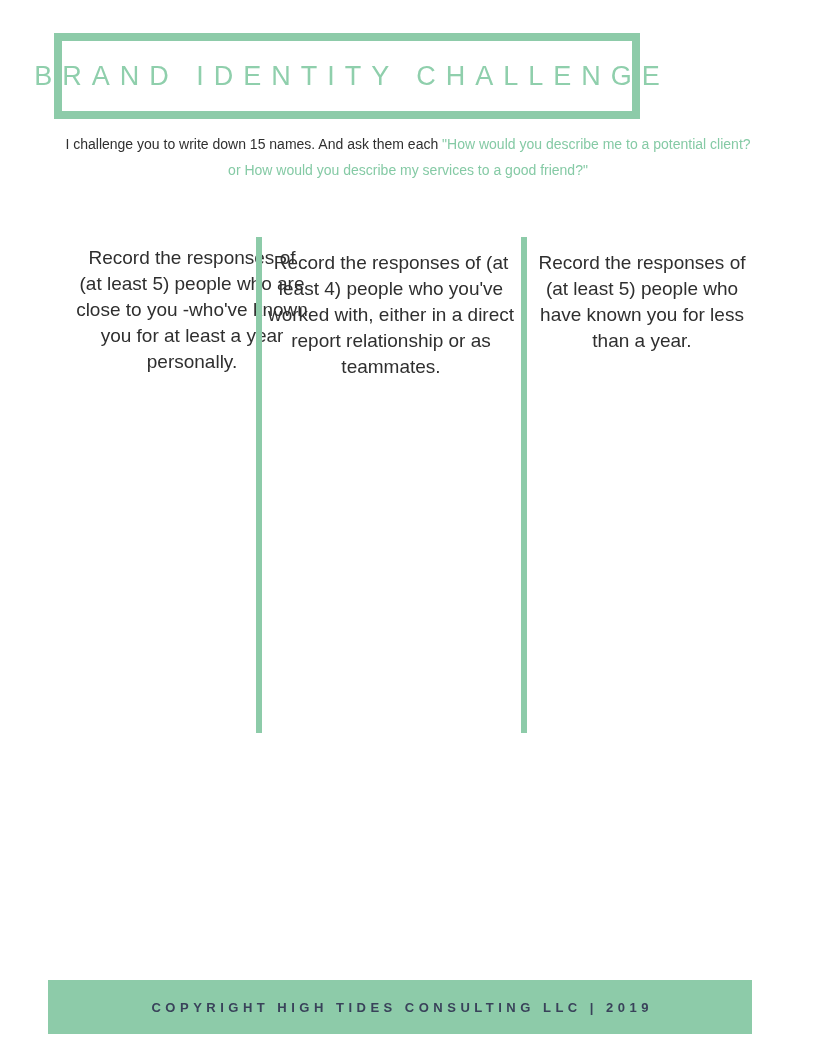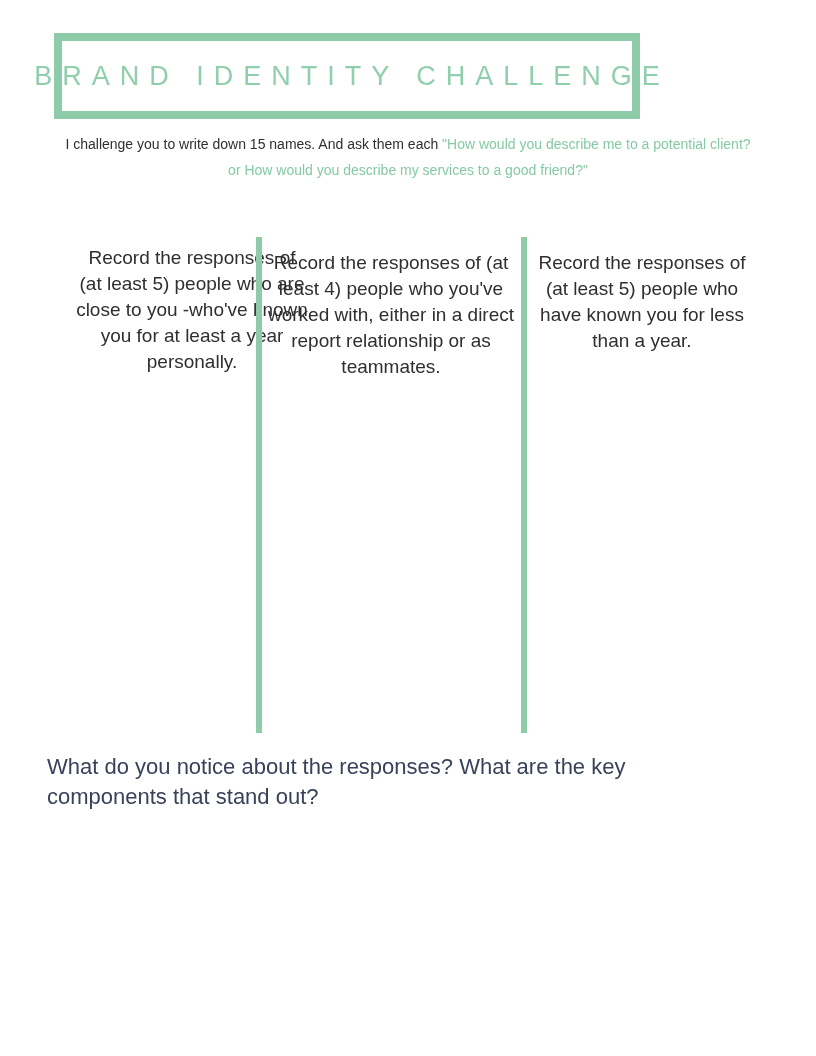--- a/index.html
+++ b/index.html
@@ -79,16 +79,18 @@
   <div class="col col-2">
     <p>Record the responses of (at least 4) people who you've worked with, either in a direct report relationship or as teammates.</p>
   </div>
 
   <div class="divider divider-2"></div>
 
   <div class="col col-3">
     <p>Record the responses of (at least 5) people who have known you for less than a year.</p>
   </div>
 
-  <p class="question">What do you notice about the responses? What are the key components that stand out?</p>
 
+  <div class="footer-banner">
+    <span class="footer-text">COPYRIGHT HIGH TIDES CONSULTING LLC | 2019</span>
+  </div>
 
 </div>
 
 </body></html>

